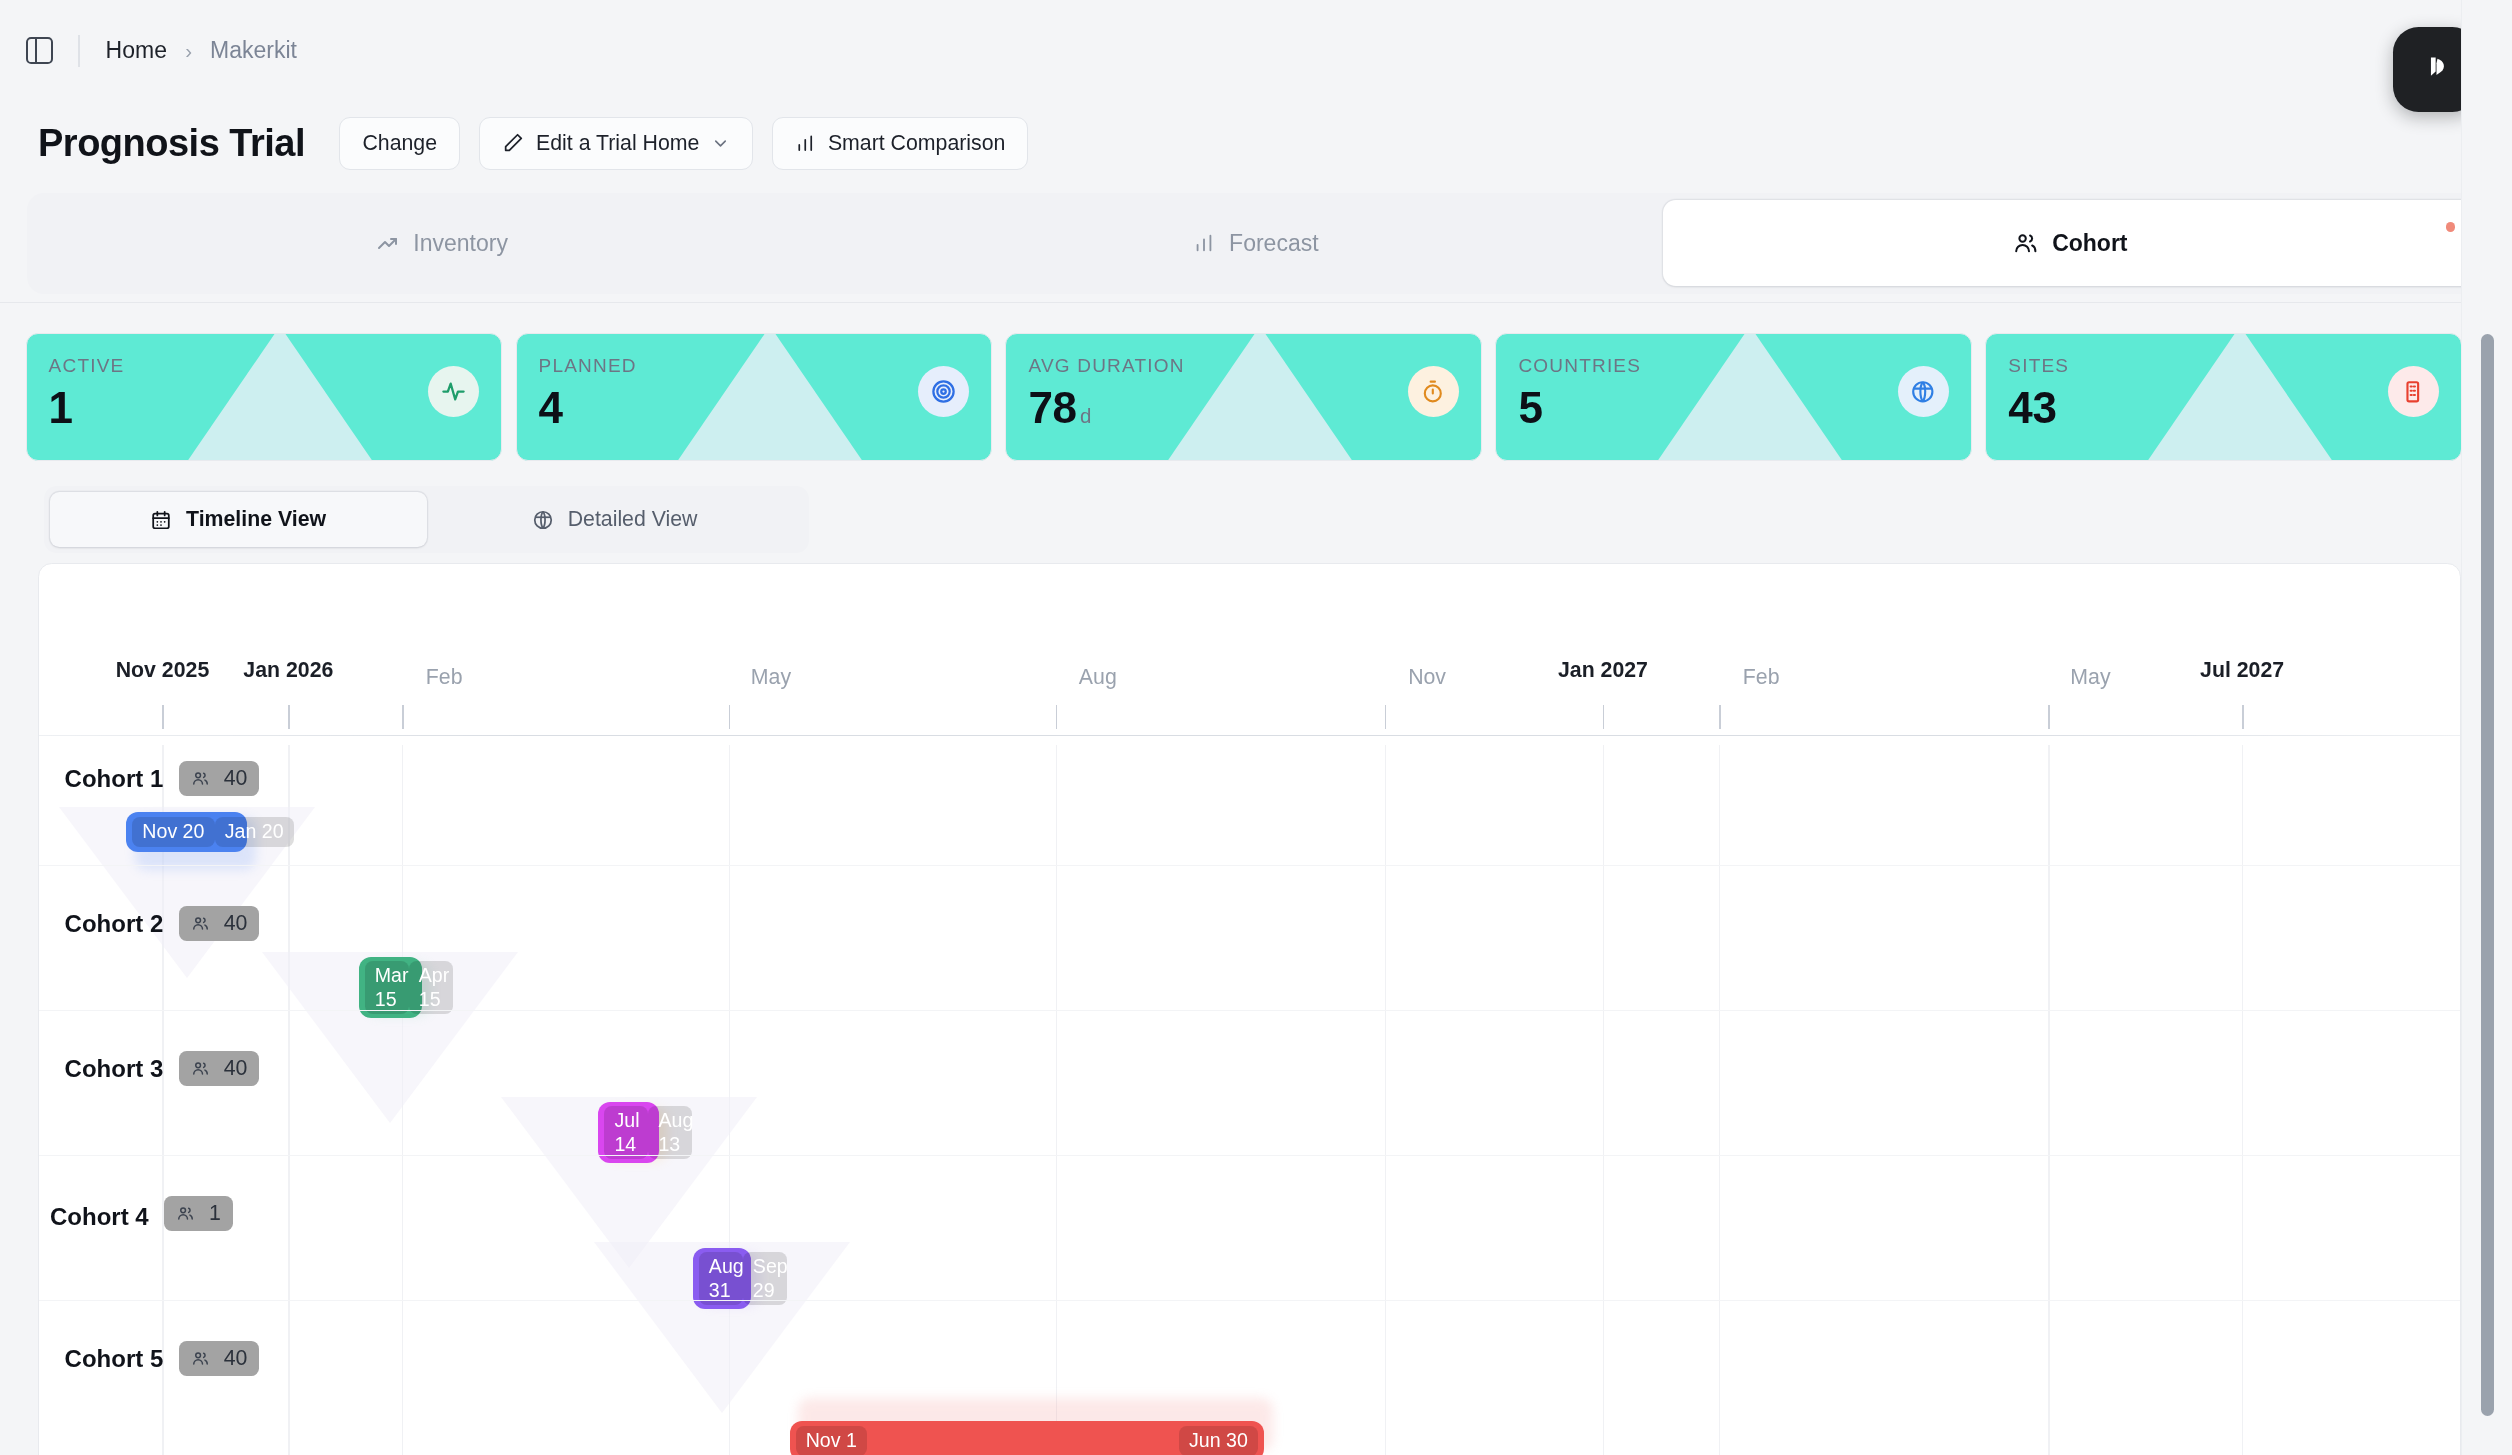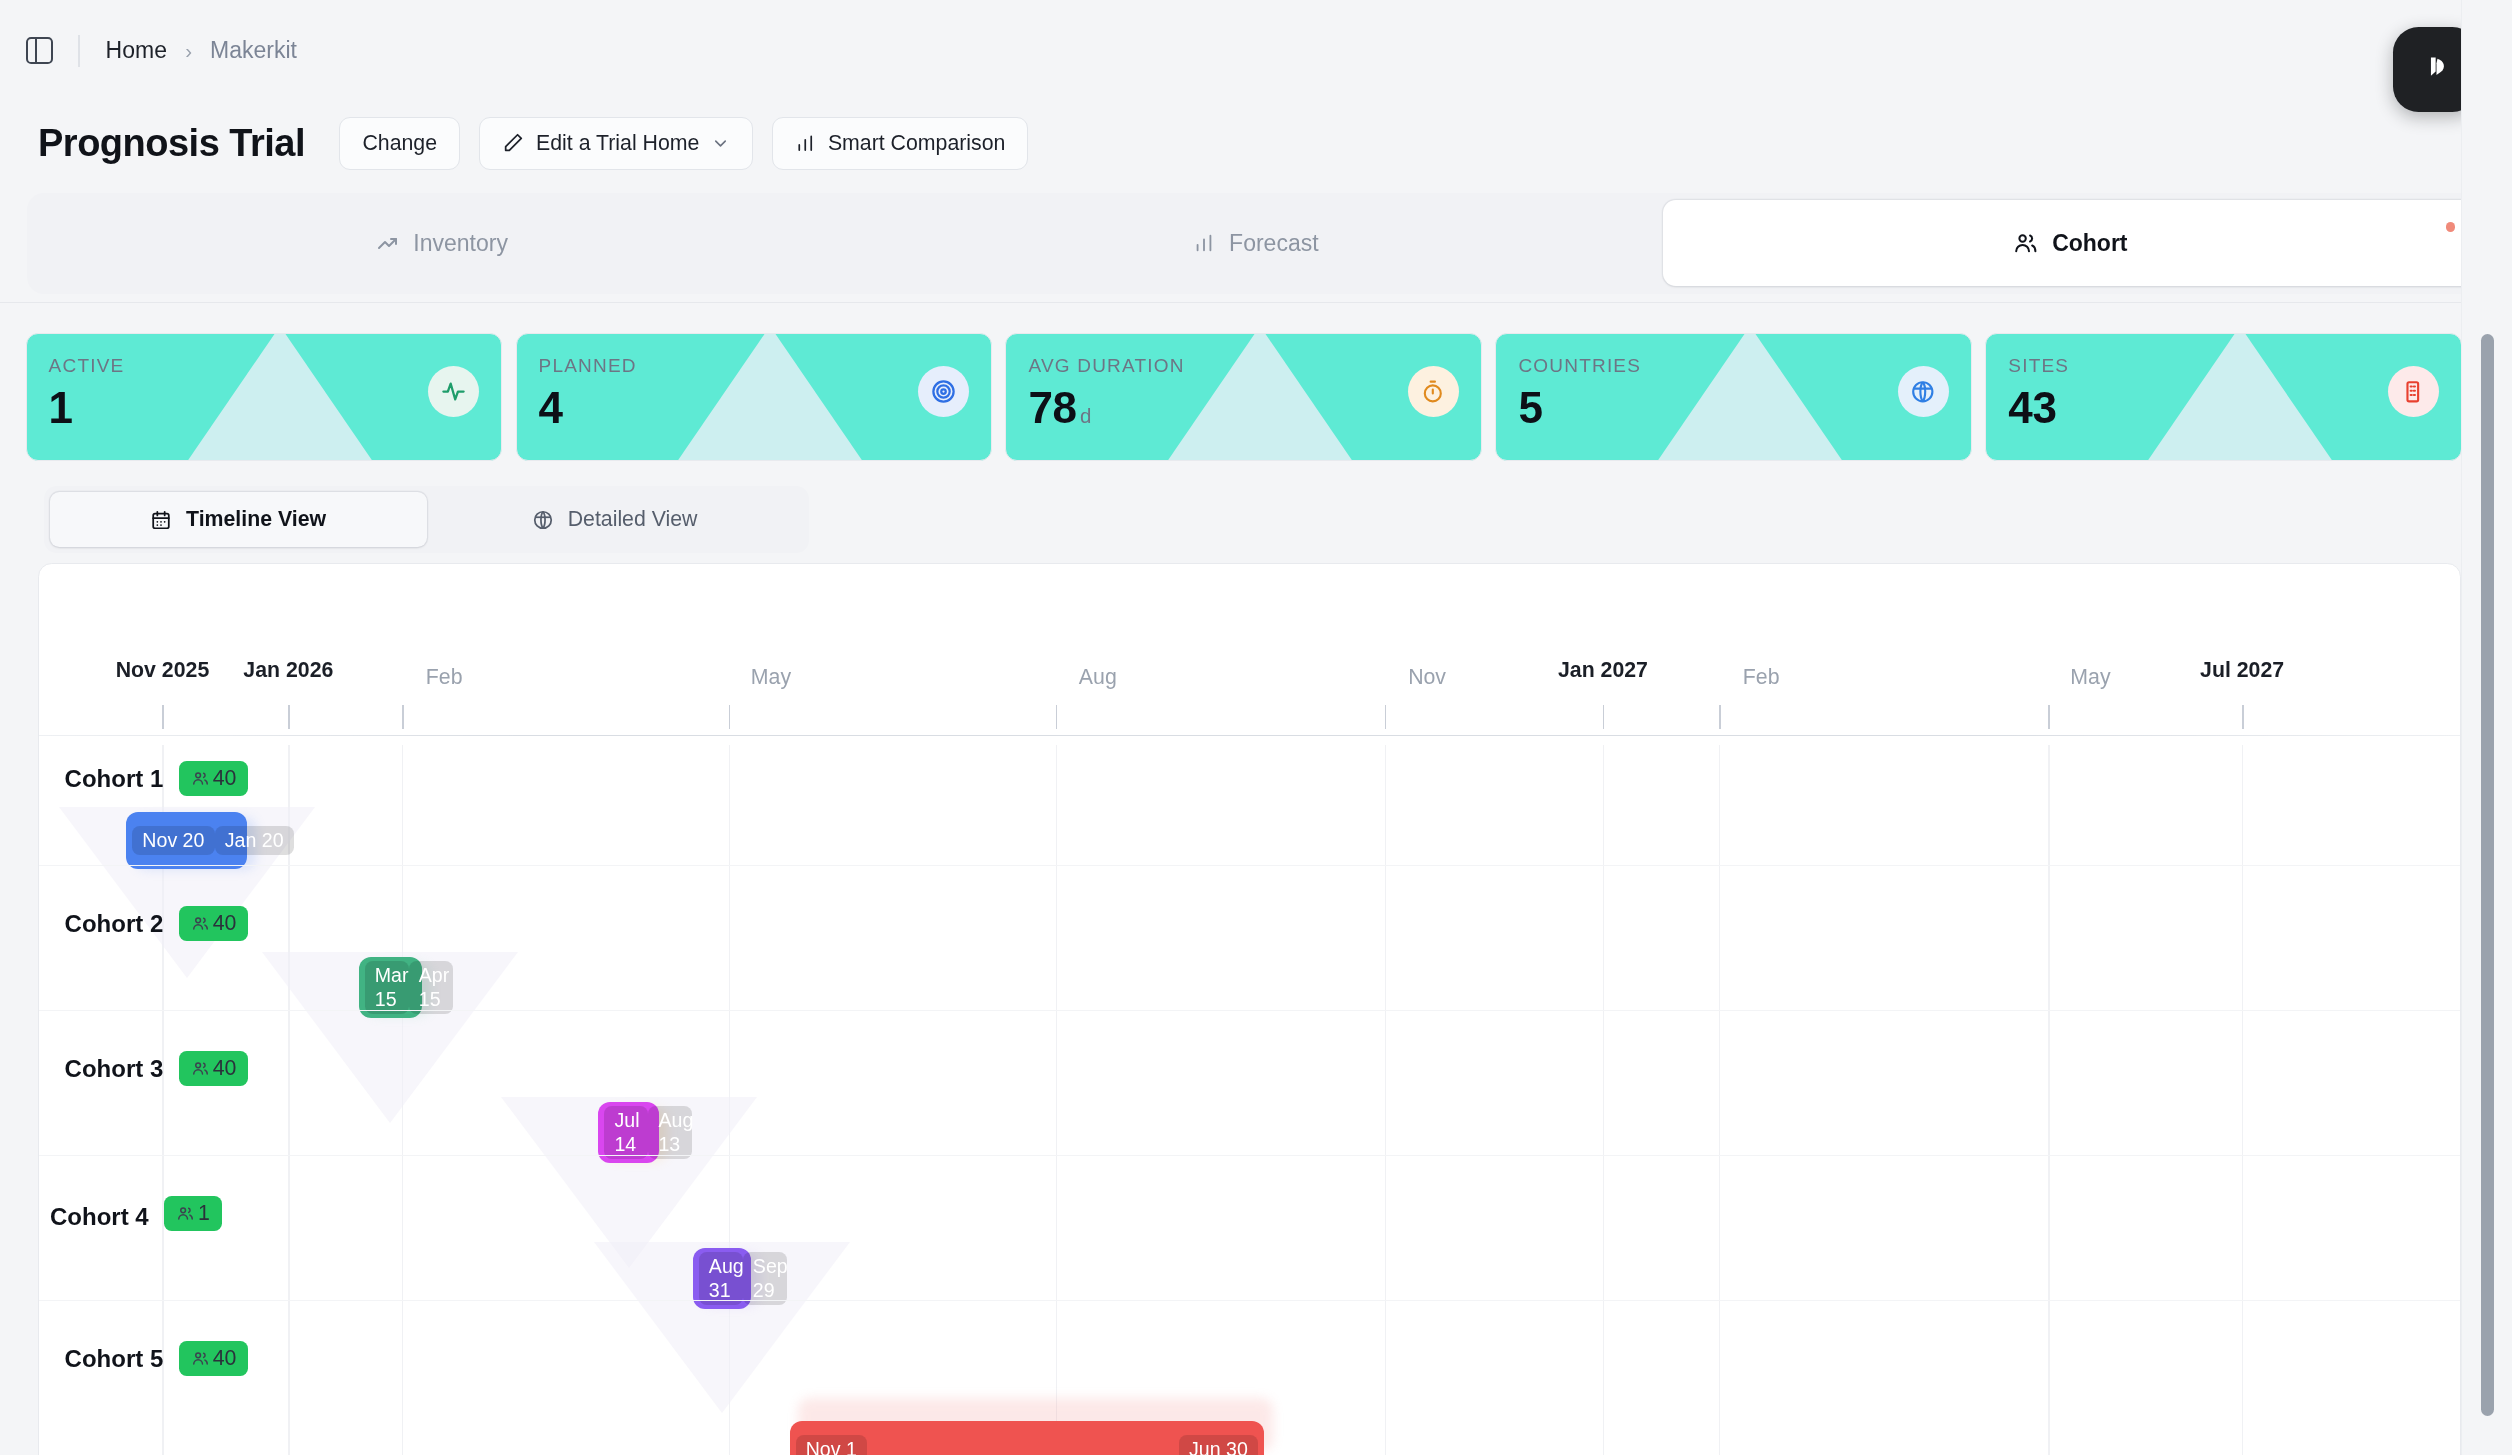--- a/index.html
+++ b/index.html
@@ -138,27 +138,27 @@
   }
   .grid-h {
     position: absolute; left: 0; width: 100%; height: 1.2px; background: #f3f4f6;
   }
 
   .row-label {
     position: absolute; display: flex; align-items: center; gap: 15.4px;
   }
   .row-name { font-size: 24px; font-weight: 600; color: #10131a; }
   .row-count {
-    display: flex; align-items: center; gap: 3px;
-    background: #22c55e; border-radius: 7.7px; padding: 5.1px 12px;
+    display: flex; align-items: center; gap: 14px;
+    background: #a3a3a3; border-radius: 7.7px; padding: 5.1px 12px;
     font-size: 21.3px; color: #2b313b;
   }
 
   .bar {
-    position: absolute; height: 57px; border-radius: 12px;
+    position: absolute; height: 40px; border-radius: 12px;
     display: flex; align-items: center; justify-content: space-between;
     padding: 0 6px;
   }
   .bar .pill {
     background: rgba(0,0,0,.13); border-radius: 7.7px;
     padding: 3.4px 10.2px; font-size: 19.6px; color: #ffffff;
     line-height: 1.18; text-align: left; white-space: nowrap;
   }
   .bar.wrap .pill { white-space: normal; width: 44px; }
   .bar-shadow {

